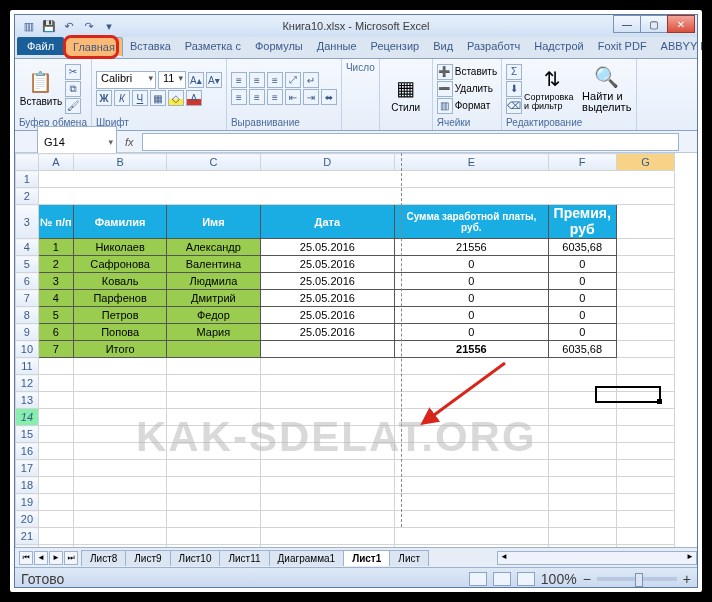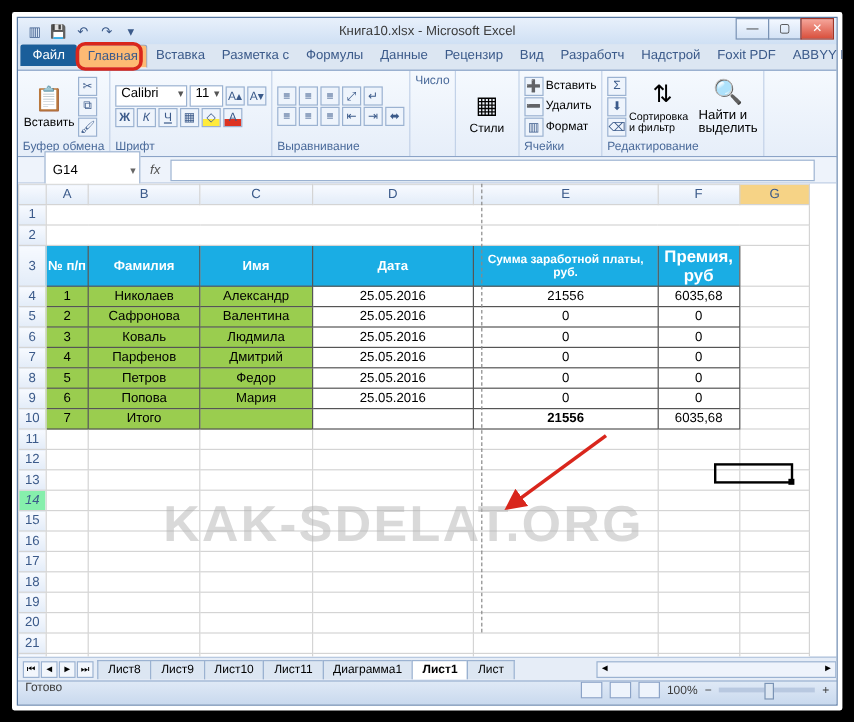--- a/index.html
+++ b/index.html
@@ -65,21 +65,21 @@
 
 .sheettabs { height: 20px; background: #e6edf7; border-top: 1px solid #9bb2d1; display: flex; align-items: center; font-size: 10px; }
 .navset { display: flex; padding: 0 4px; gap: 1px; }
 .navset span { width: 14px; height: 14px; border: 1px solid #9bb2d1; display: flex; align-items: center; justify-content: center; font-size: 8px; background: #f2f6fc; }
 .stab { padding: 2px 8px; background: #dce6f2; border: 1px solid #9bb2d1; border-bottom: none; margin-left: -1px; }
 .stab.active { background: #fff; font-weight: bold; }
 .hscroll { margin-left: auto; width: 200px; height: 14px; border: 1px solid #9bb2d1; background: #eef3fb; position: relative; }
 .hscroll::before { content: "◄"; position: absolute; left: 2px; font-size: 8px; }
 .hscroll::after { content: "►"; position: absolute; right: 2px; font-size: 8px; }
 
-.status { height: 20px; background: linear-gradient(#dfe9f6,#c9d9ee); border-top: 1px solid #9bb2d1; display: flex; align-items: flex-start; font-size: 10px; color: #3b3b3b; padding: 0 6px; }
+.status { height: 20px; background: linear-gradient(#dfe9f6,#c9d9ee); border-top: 1px solid #9bb2d1; display: flex; align-items: flex-end; font-size: 14px; color: #3b3b3b; padding: 0 6px; }
 .status .right { margin-left: auto; display: flex; align-items: center; gap: 6px; }
 .viewbtn { width: 18px; height: 14px; border: 1px solid #8ba3c7; background: #eef4fc; }
 .zslider { width: 80px; height: 4px; background: #b8c8e0; position: relative; }
 .zslider::before { content: ""; position: absolute; left: 38px; top: -4px; width: 6px; height: 12px; background: #dce6f2; border: 1px solid #7a93b5; }
 </style>
 </head>
 <body>
 
 <div class="frame">
 <div class="window">

